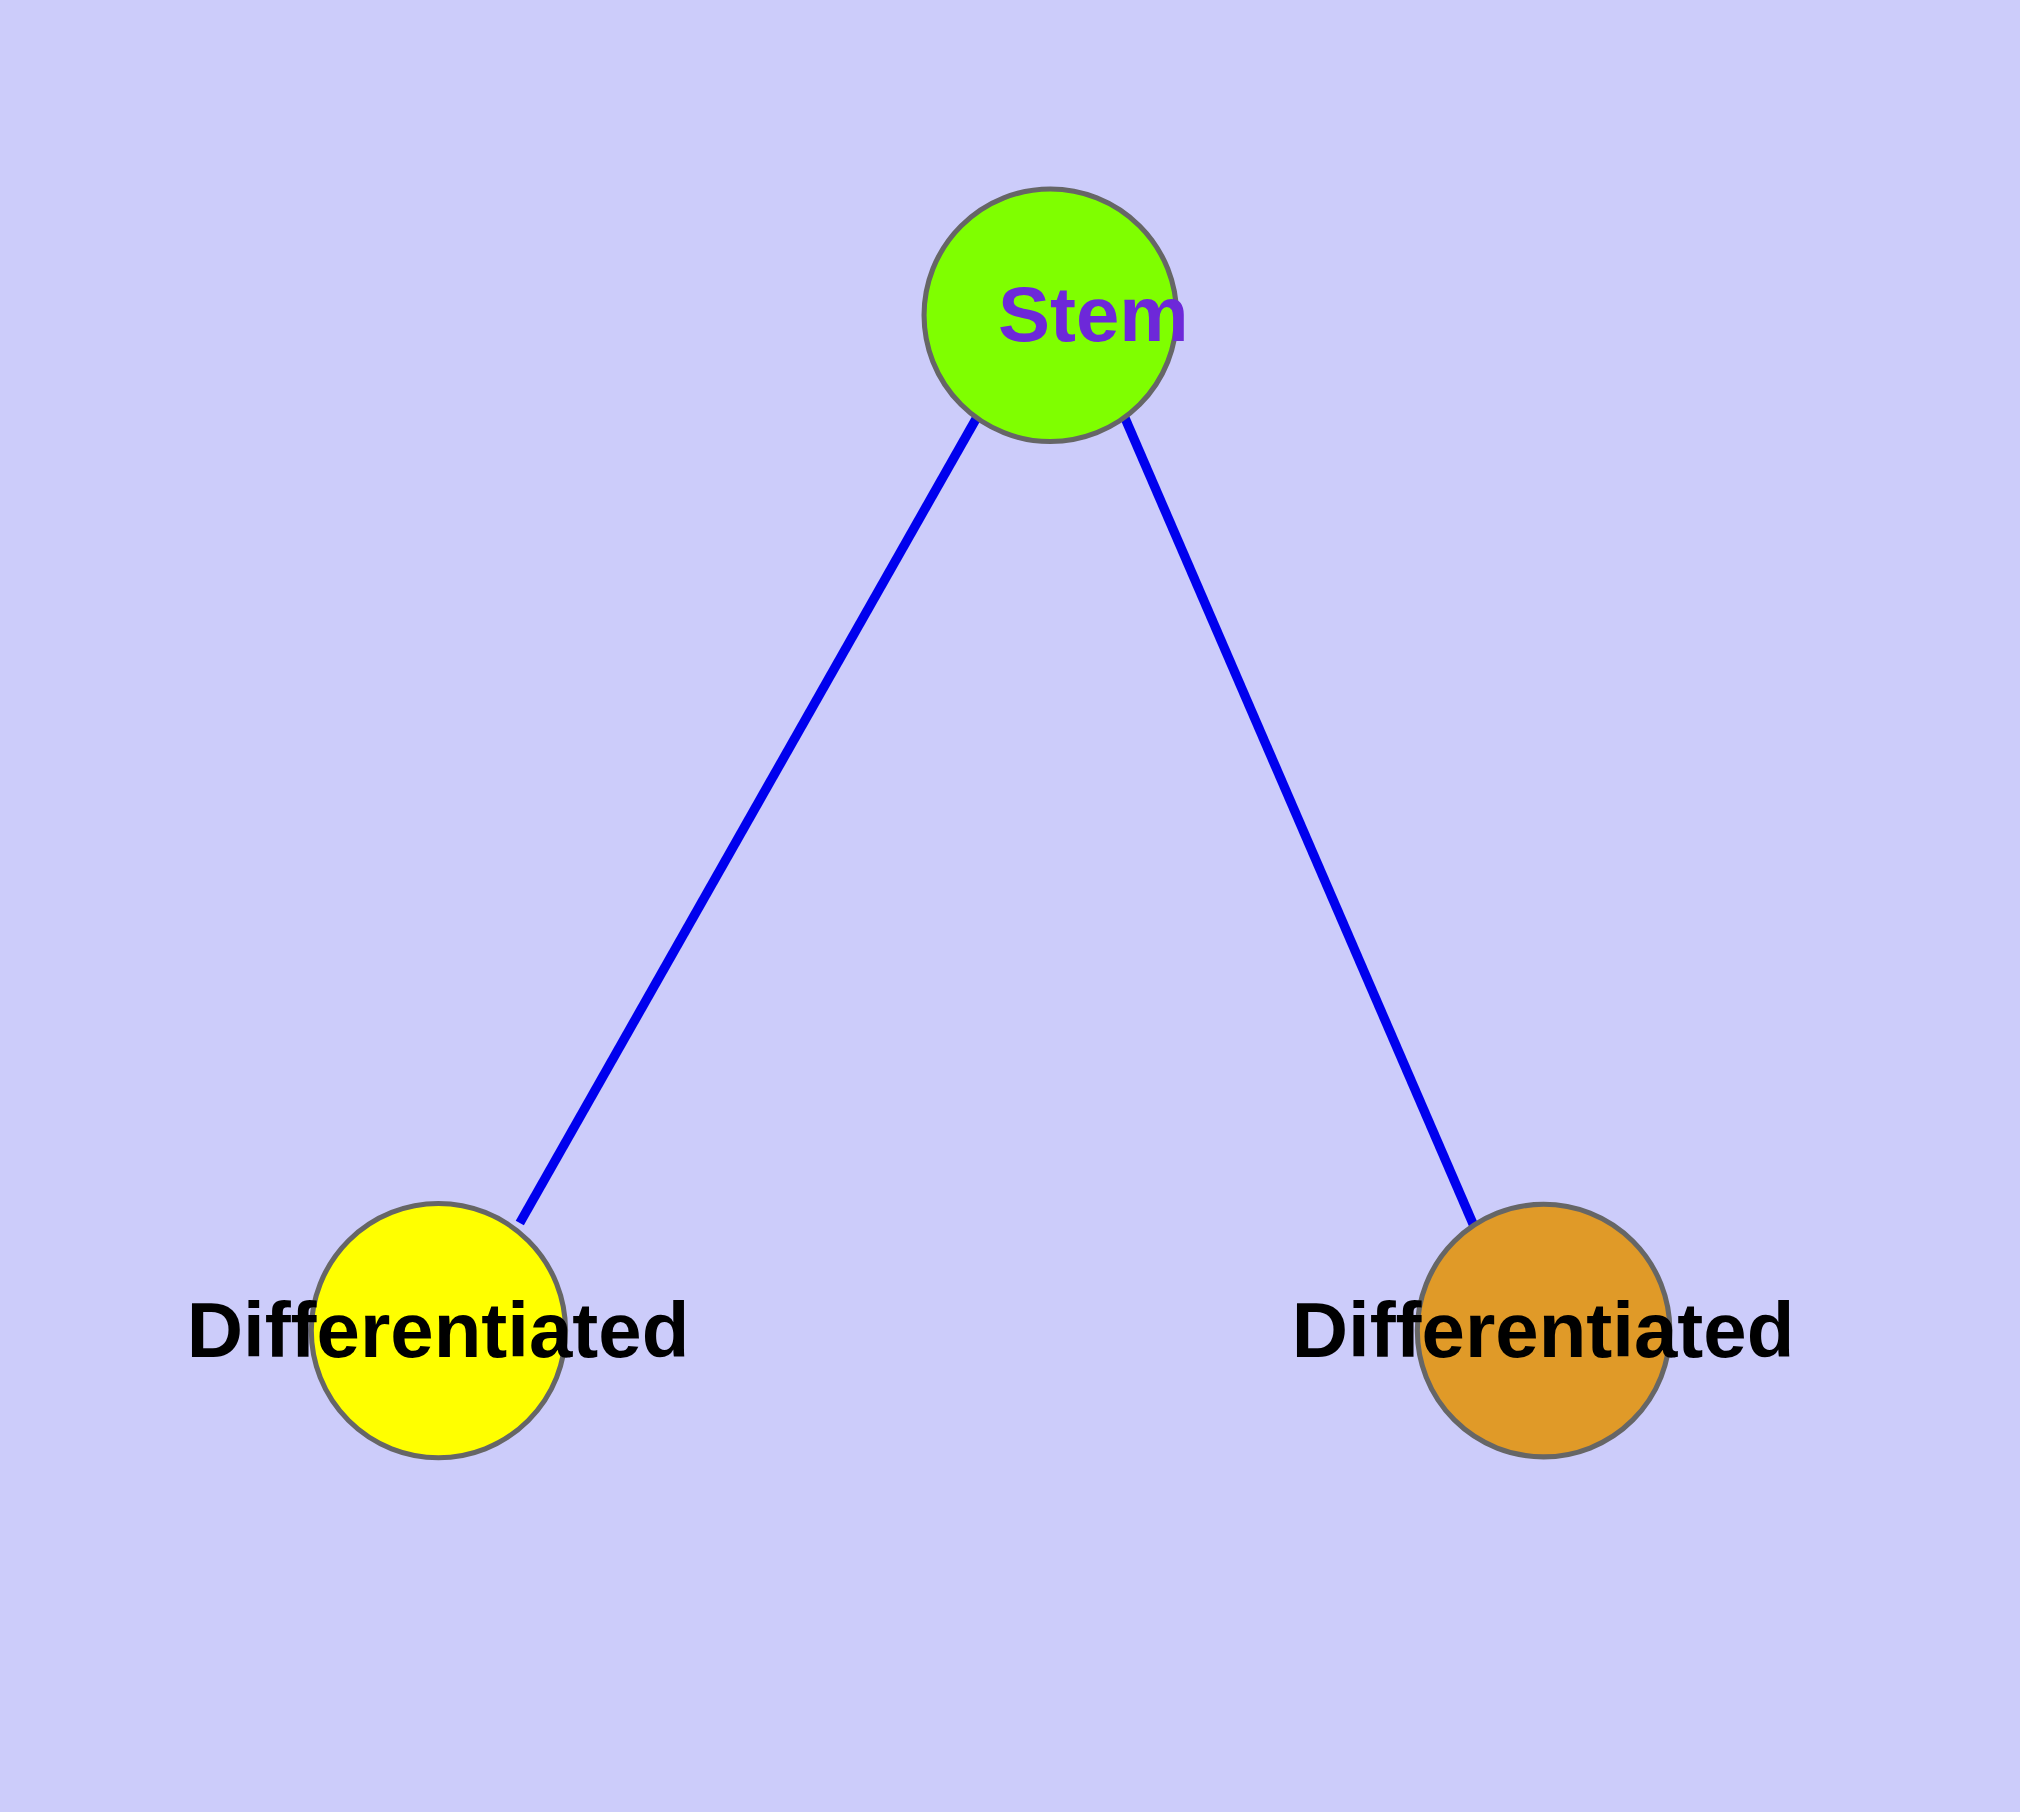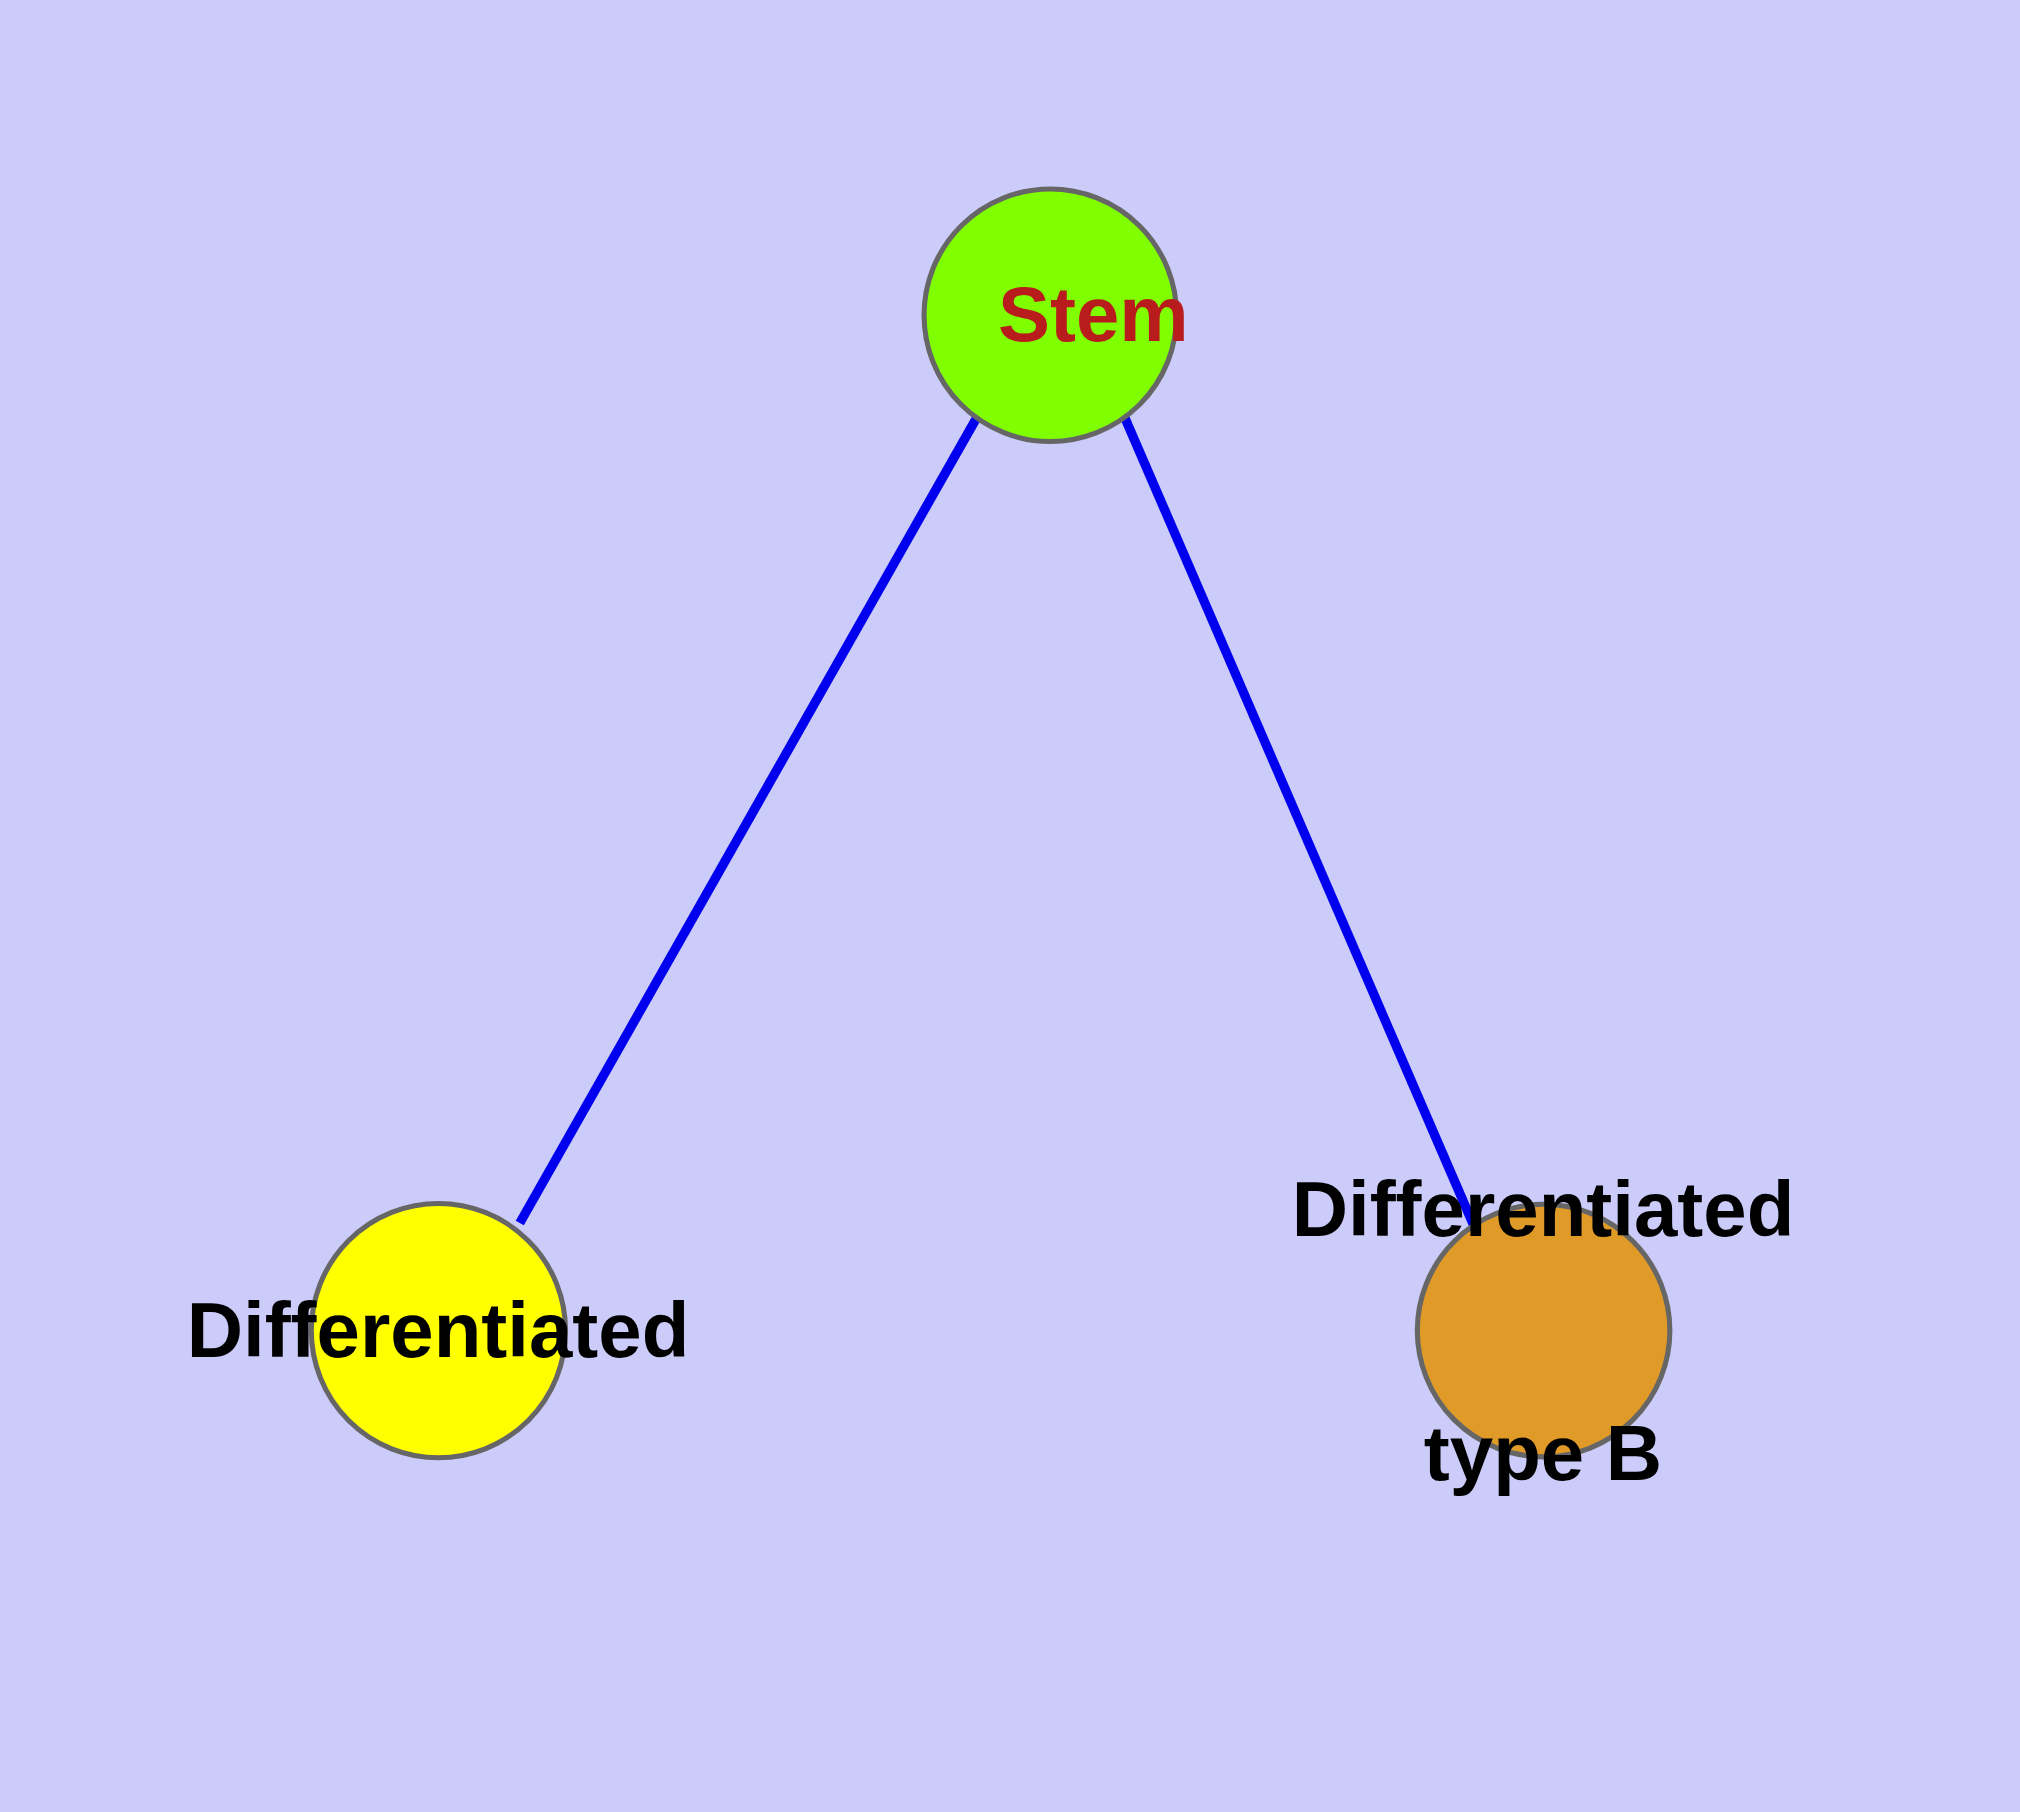--- a/index.html
+++ b/index.html
@@ -53,27 +53,26 @@
       <line x1="1327" y1="493" x2="1739" y2="1447" stroke="#0000ee" stroke-width="11" stroke-linecap="butt"></line>
     </g>
 
     <g>
       <circle cx="1239" cy="372" r="149" fill="#7fff00" stroke="#666666" stroke-width="6"></circle>
       <circle cx="517" cy="1570" r="150" fill="#ffff00" stroke="#666666" stroke-width="6"></circle>
       <circle cx="1821" cy="1570" r="149" fill="#e09a28" stroke="#666666" stroke-width="6"></circle>
     </g>
   </svg>
 
-  <div class="node-label label-stem" style="left: 1050px; top: 315px; color: #b91c1c;">
+  <div class="node-label label-stem" style="left: 1050px; top: 315px; color: #6d28d9;">
     <span>Stem</span>
   </div>
 
   <div class="node-label label-diffA" style="left: 438px; top: 1331px; color: rgb(0, 0, 0);">
     <div>Differentiated</div>
   </div>
 
   <div class="node-label label-diffB" style="left: 1543px; top: 1331px; color: rgb(0, 0, 0);">
     <div>Differentiated</div>
-    <div>type B</div>
   </div>
 
 </div>
 
 
 </body></html>

